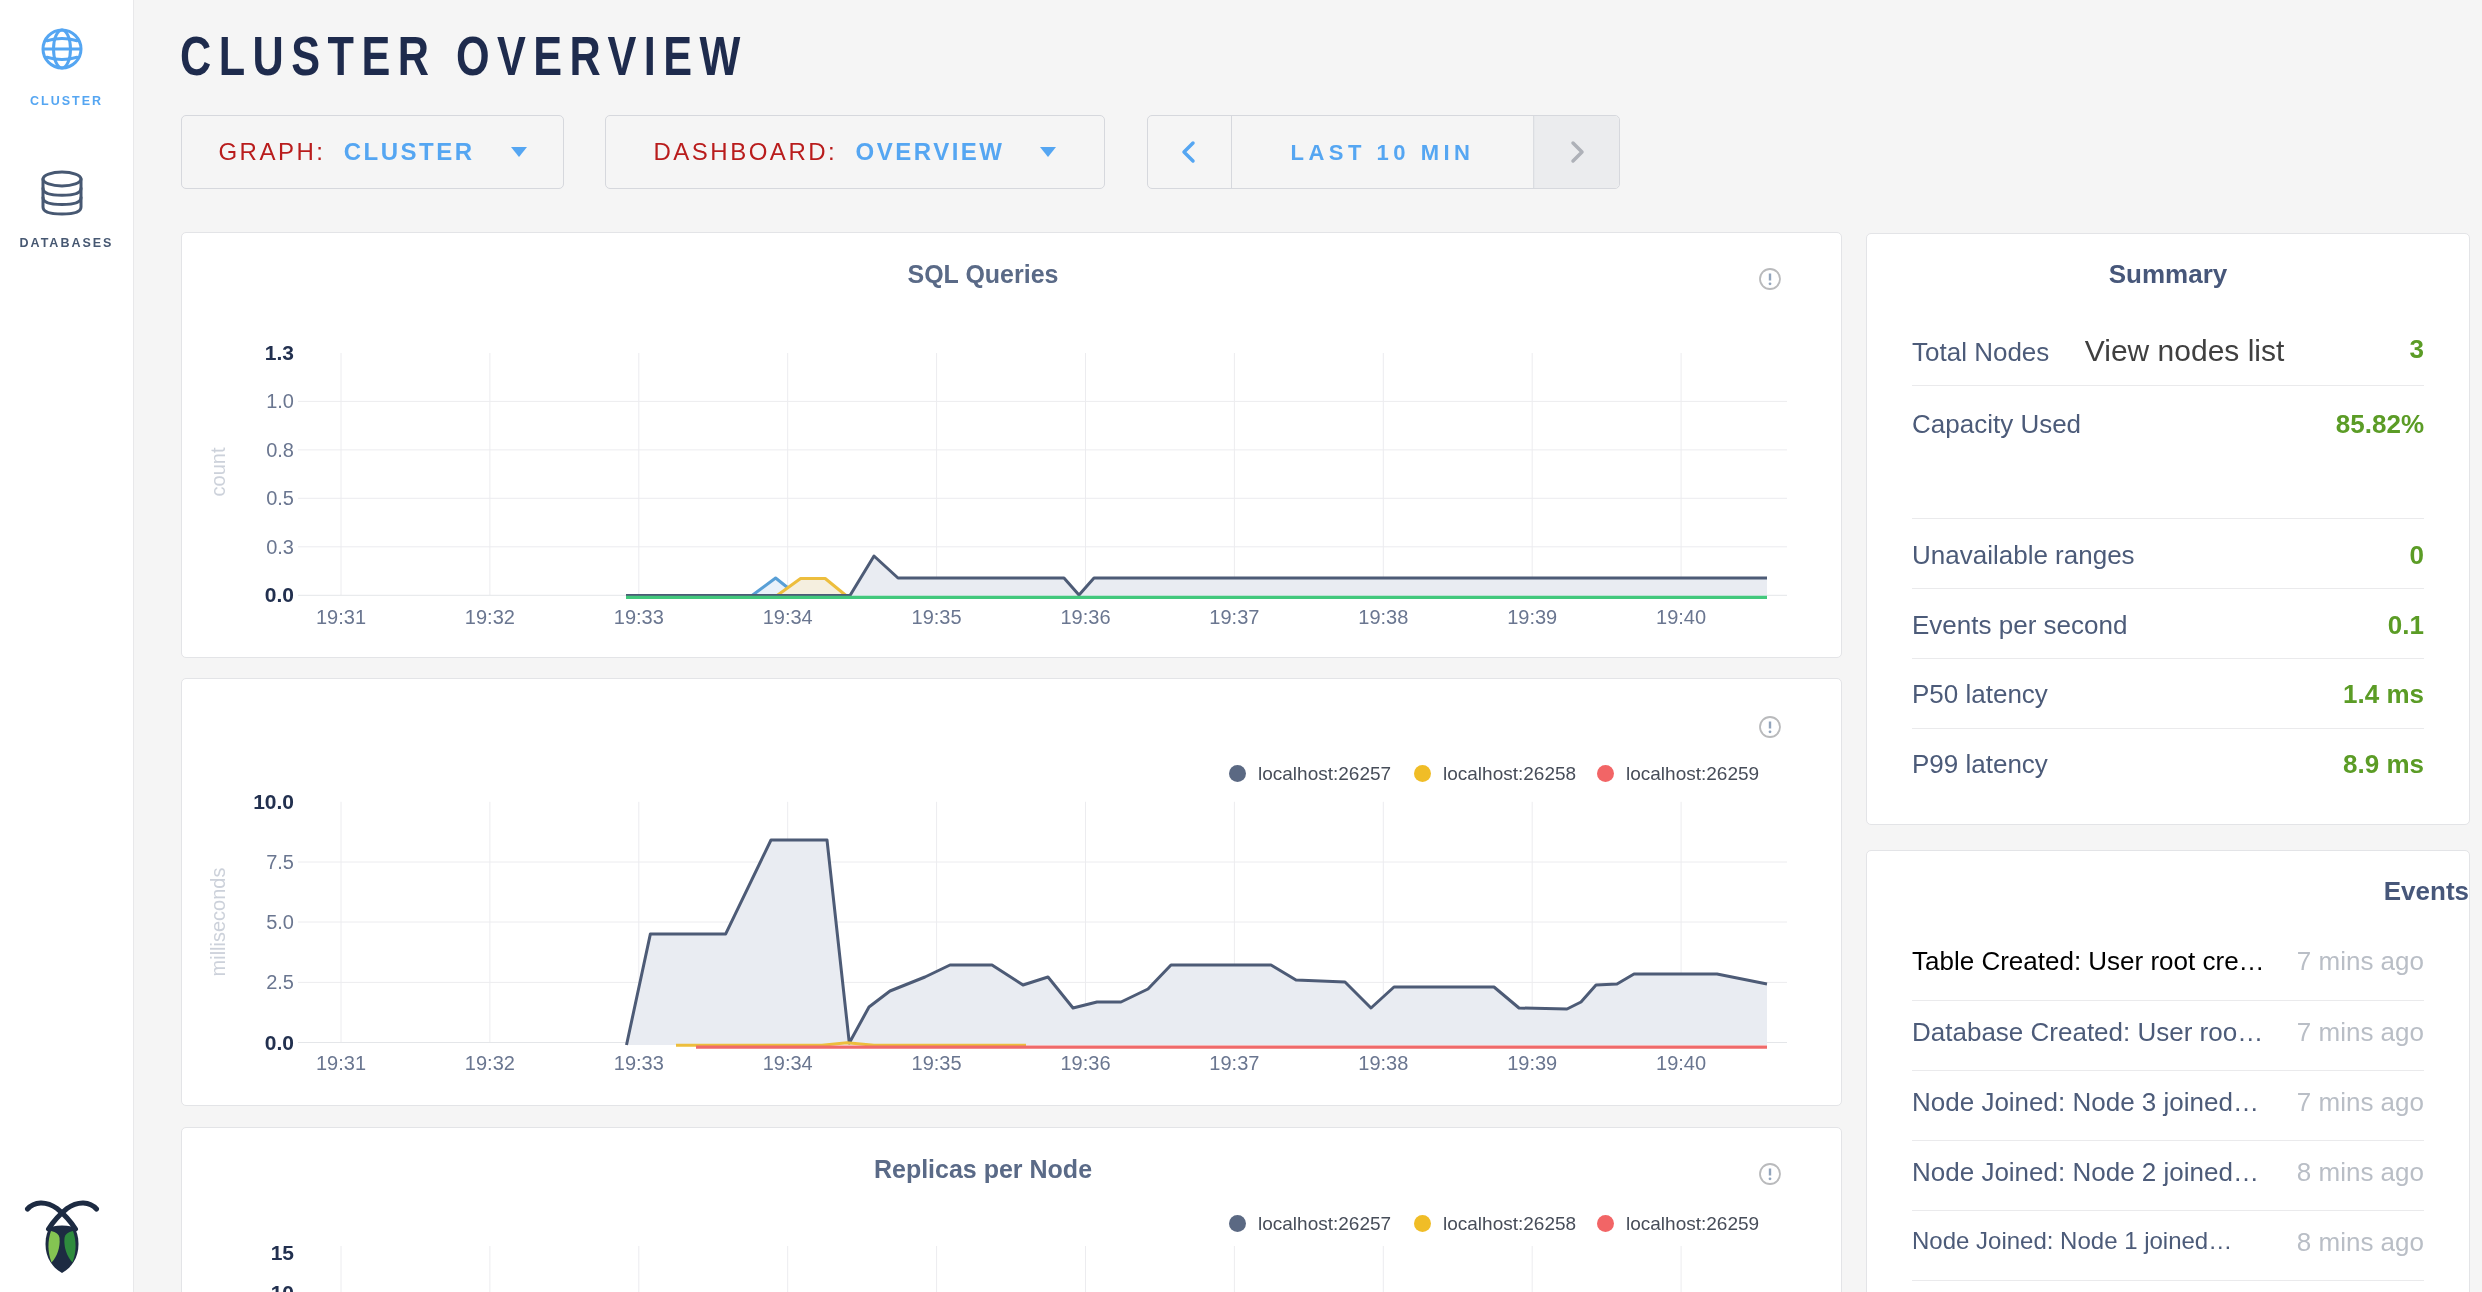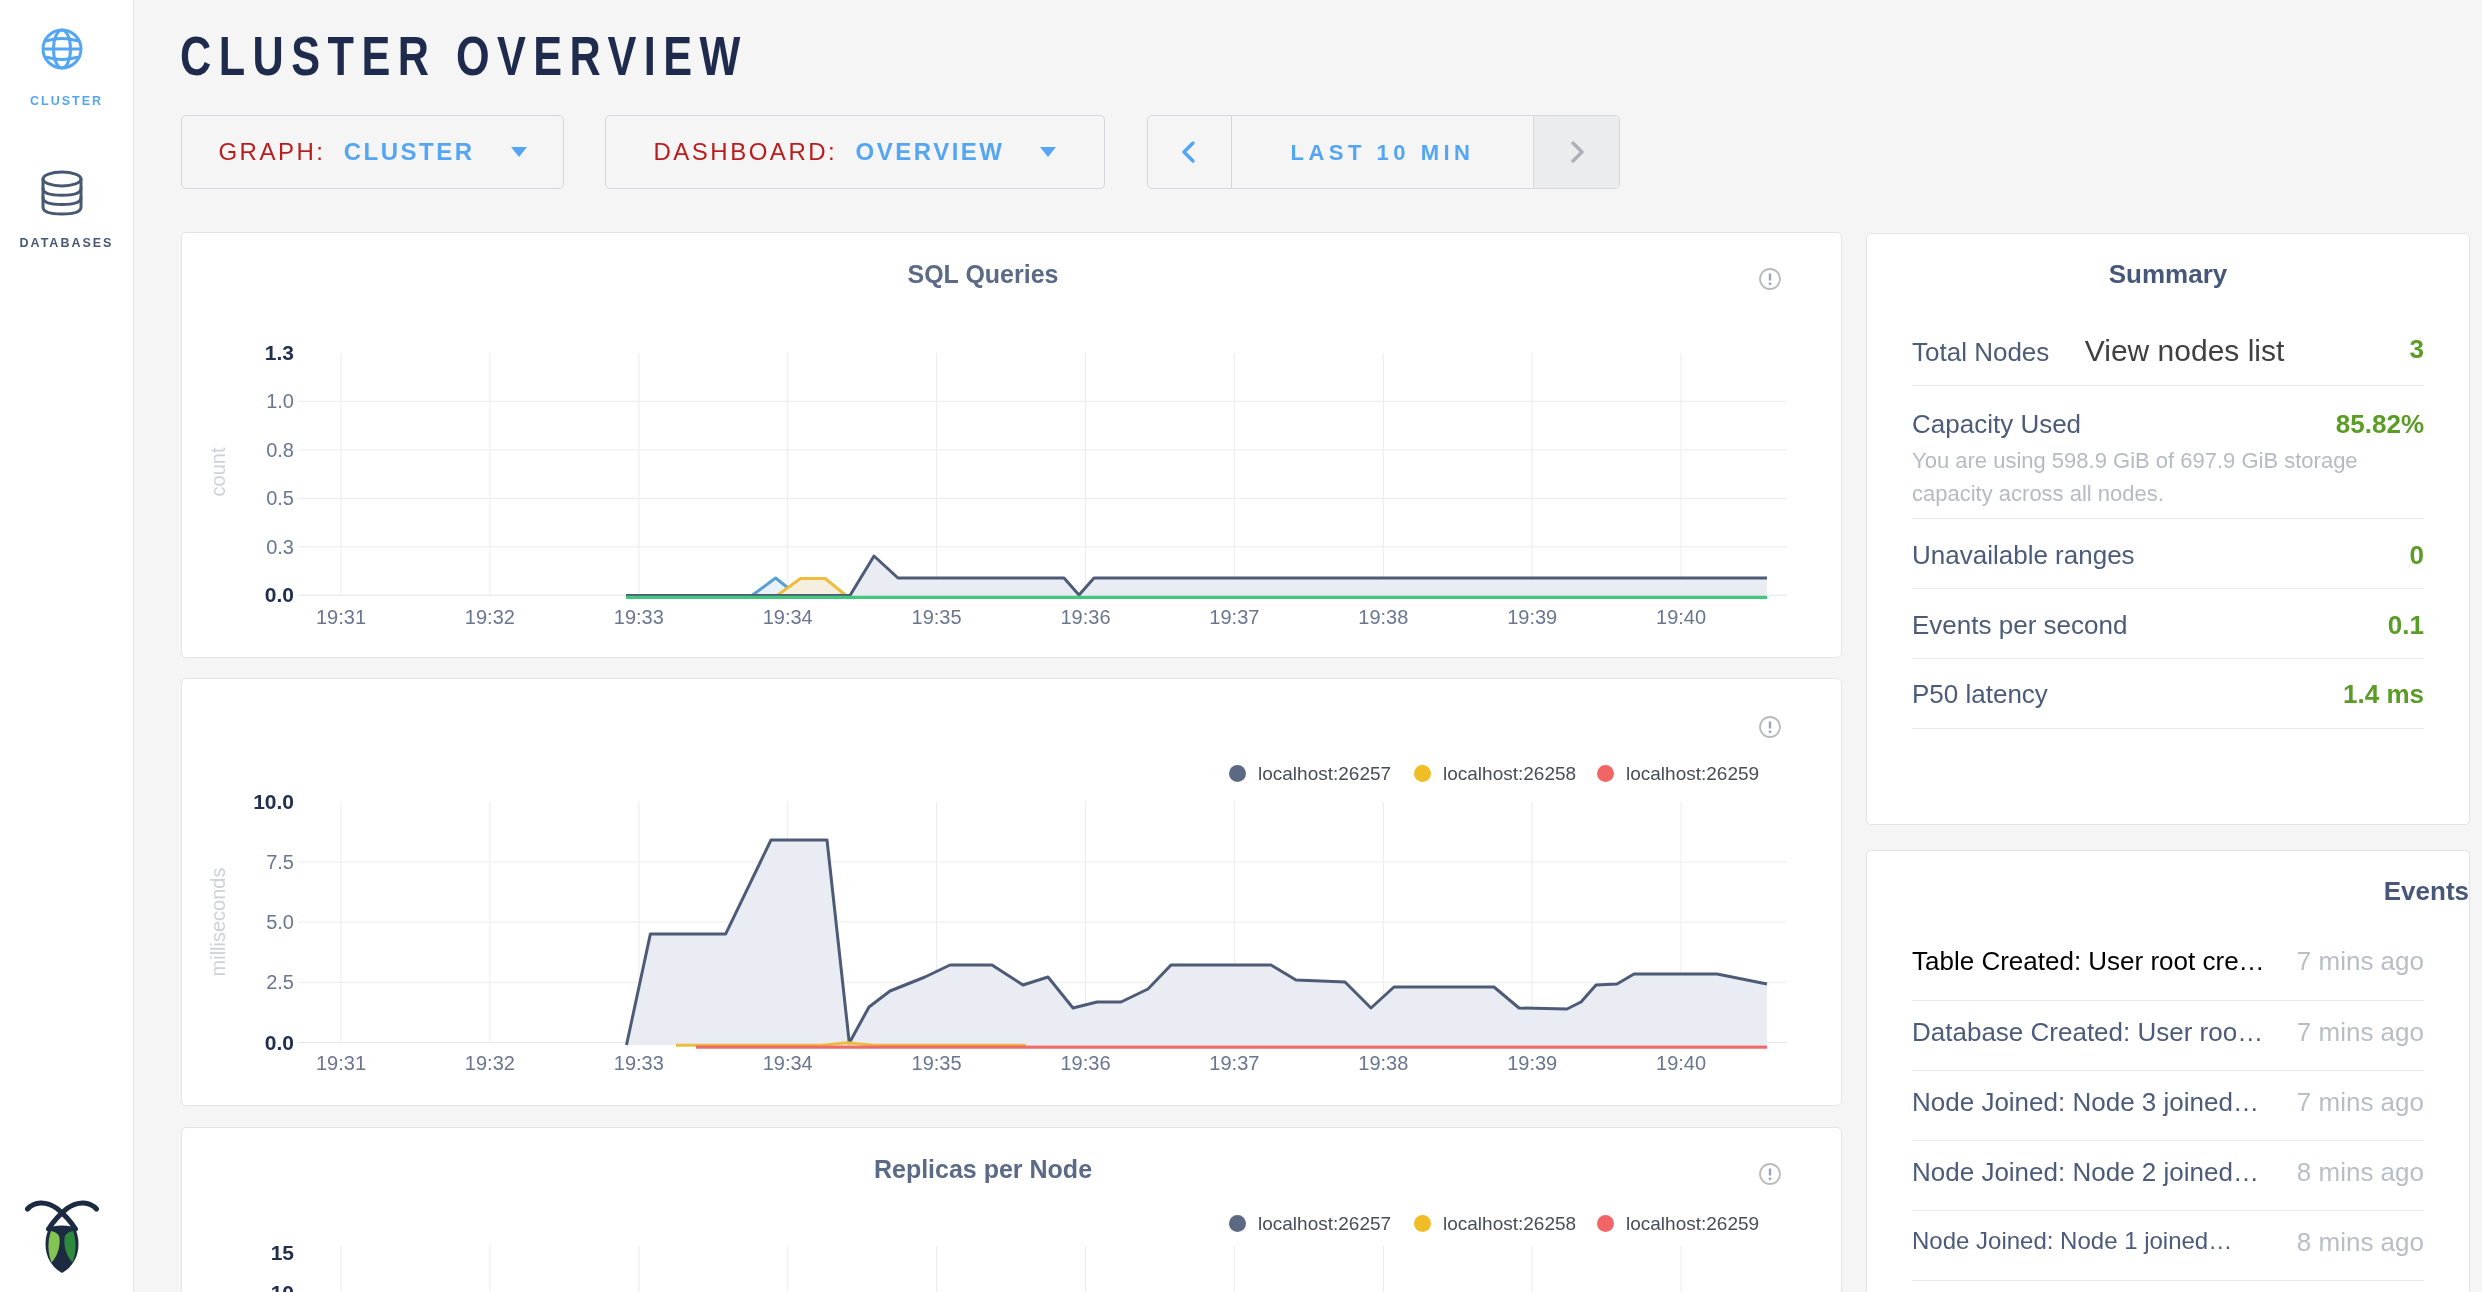--- a/index.html
+++ b/index.html
@@ -234,37 +234,40 @@
   <div class="abs" style="left:45px;top:100px;width:512px;">
     <span class="srow-label">Total Nodes</span>
     <span style="font-size:30px;color:#404040;margin-left:31px;">View nodes list</span>
     <span class="srow-val abs" style="right:0;">3</span>
   </div>
   <div class="divider" style="top:151px;"></div>
   <div class="abs" style="left:45px;top:175px;width:512px;">
     <span class="srow-label">Capacity Used</span>
     <span class="srow-val abs" style="right:0;">85.82%</span>
   </div>
-  <div class="abs" style="left:45px;top:210px;width:470px;font-size:22px;color:#b6bac2;line-height:33px;">You are using 598.9 GiB of 697.9 GiB storage capacity across all nodes.</div>
   <div class="divider" style="top:284px;"></div>
   <div class="abs" style="left:45px;top:306px;width:512px;">
     <span class="srow-label">Unavailable ranges</span>
     <span class="srow-val abs" style="right:0;">0</span>
   </div>
   <div class="divider" style="top:354px;"></div>
   <div class="abs" style="left:45px;top:376px;width:512px;">
     <span class="srow-label">Events per second</span>
     <span class="srow-val abs" style="right:0;">0.1</span>
   </div>
   <div class="divider" style="top:424px;"></div>
   <div class="abs" style="left:45px;top:445px;width:512px;">
     <span class="srow-label">P50 latency</span>
     <span class="srow-val abs" style="right:0;">1.4 ms</span>
   </div>
   <div class="divider" style="top:494px;"></div>
+  <div class="abs" style="left:45px;top:515px;width:512px;">
+    <span class="srow-label">P99 latency</span>
+    <span class="srow-val abs" style="right:0;">8.9 ms</span>
+  </div>
 </div>
 
 <div id="events" class="abs panel" style="left:1866px;top:850px;width:604px;height:470px;">
   <div class="abs" style="left:0;top:25px;width:100%;text-align:right;font-size:26px;font-weight:bold;color:#47577a;">Events</div>
   <div class="abs" style="left:45px;top:95px;width:512px;white-space:nowrap;">
     <span style="font-size:26px;color:#000000;">Table Created: User root cre…</span>
     <span class="abs" style="right:0;font-size:26px;color:#b9bec6;">7 mins ago</span>
   </div>
   <div class="divider" style="top:149px;"></div>
   <div class="abs" style="left:45px;top:166px;width:512px;white-space:nowrap;">

